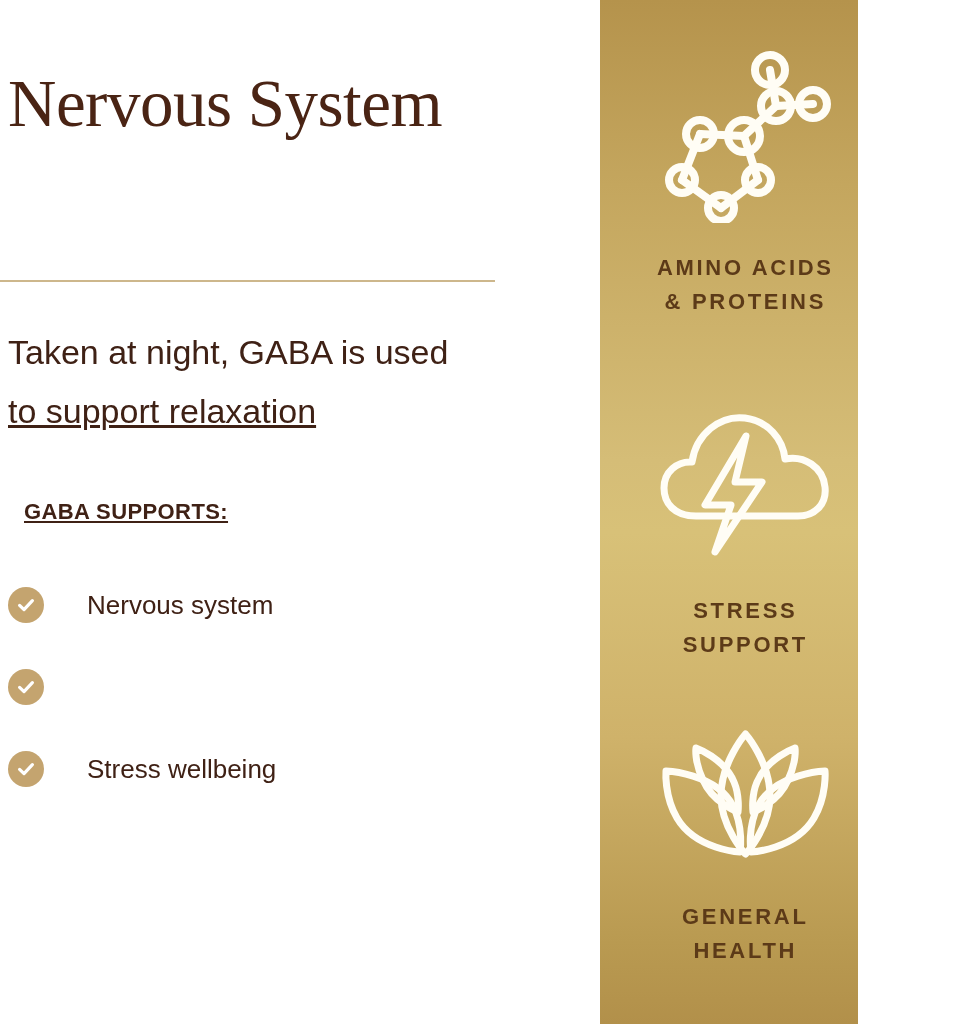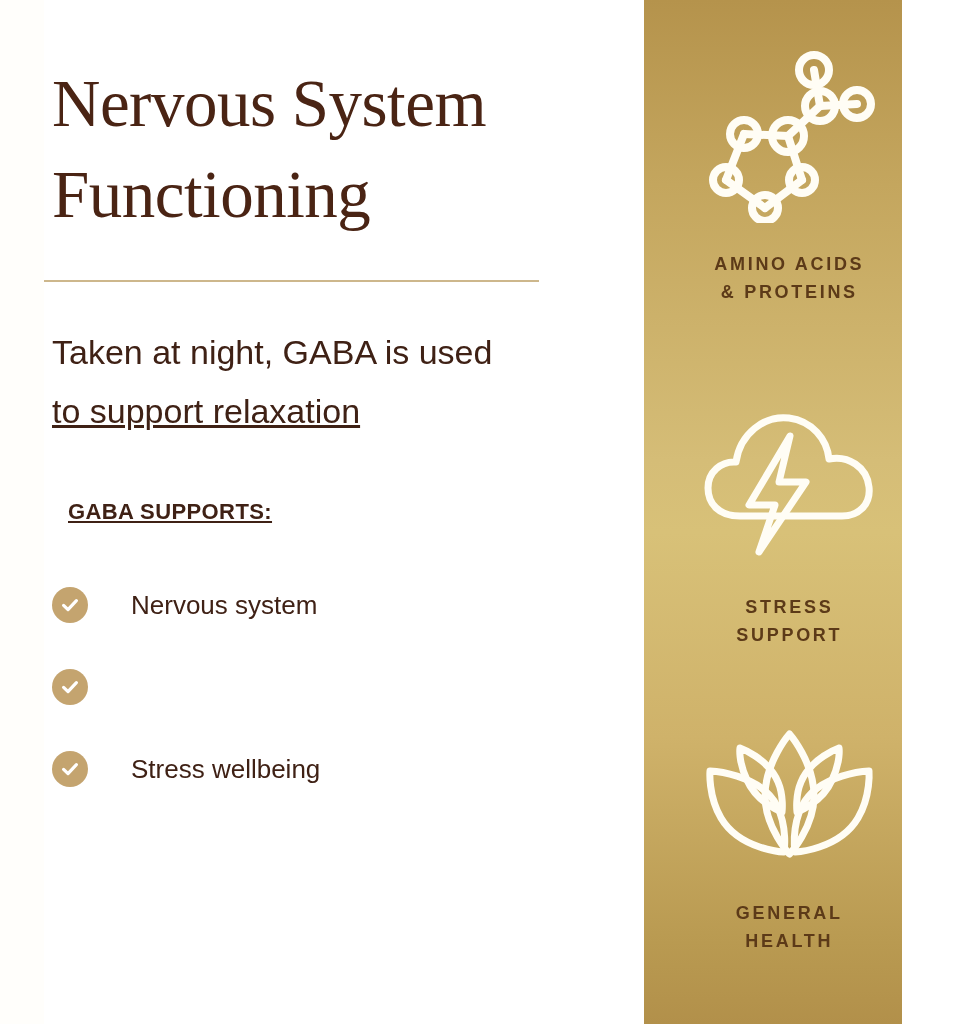--- a/index.html
+++ b/index.html
@@ -15,21 +15,20 @@
     overflow: hidden;
   }
 
   .poster {
     position: relative;
     width: 858px;
     height: 1024px;
     background: #fffefb;
     display: flex;
     flex-direction: row;
-    padding-left: 44px;
   }
 
   
   .left-panel {
     position: relative;
     width: 676px;
     height: 1024px;
     box-sizing: border-box;
     padding: 0;
     background: #ffffff;
@@ -146,21 +145,21 @@
   }
   .feature-icon {
     display: flex;
     align-items: center;
     justify-content: center;
   }
   .feature-icon svg { display: block; }
   .feature-label {
     margin: 8px;
     text-align: center;
-    font-size: 18px;
+    font-size: 22px;
     font-weight: 700;
     letter-spacing: 2.7px;
     line-height: 1.55;
     color: #5c3a18;
   }
   .feature-label .l2 { display: block; }
 
   #feature-amino  { top: 48px; }
   #feature-amino .feature-label { margin-top: 28px; }
   #feature-stress { top: 404px; }
@@ -170,21 +169,20 @@
 </style>
 </head>
 <body>
 
 <div class="poster">
 
   <div class="left-panel">
 
     <h1 class="headline">
       <span>Nervous System</span>
-      <span class="l2">Functioning</span>
     </h1>
 
     <div class="rule"></div>
 
     <p class="subcopy">
       <span>Taken at night, GABA is used</span>
       <span class="l2">to support relaxation</span>
     </p>
 
     <p class="supports-label">GABA SUPPORTS:</p>

